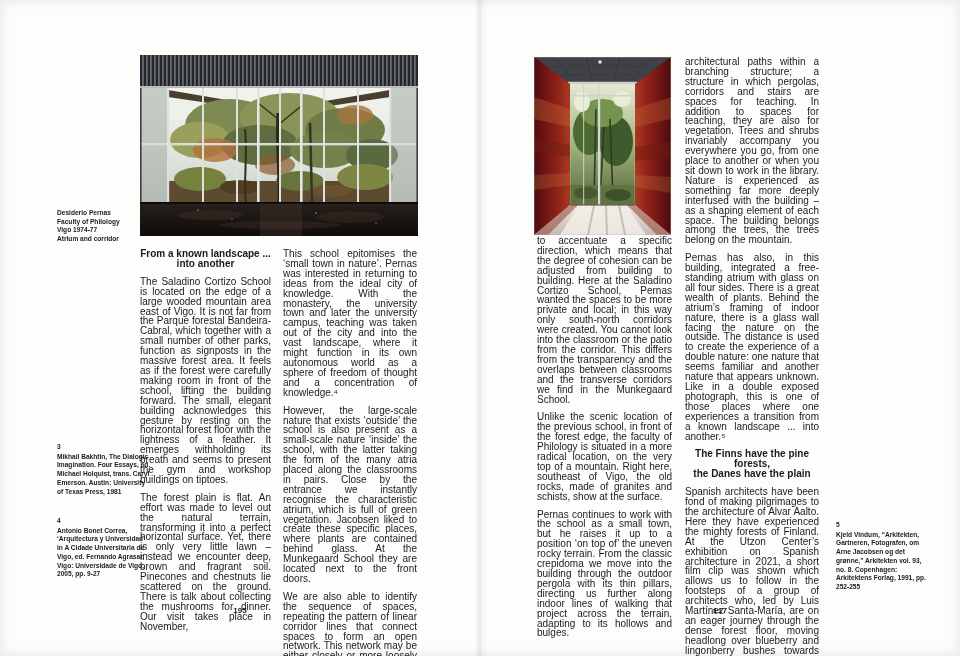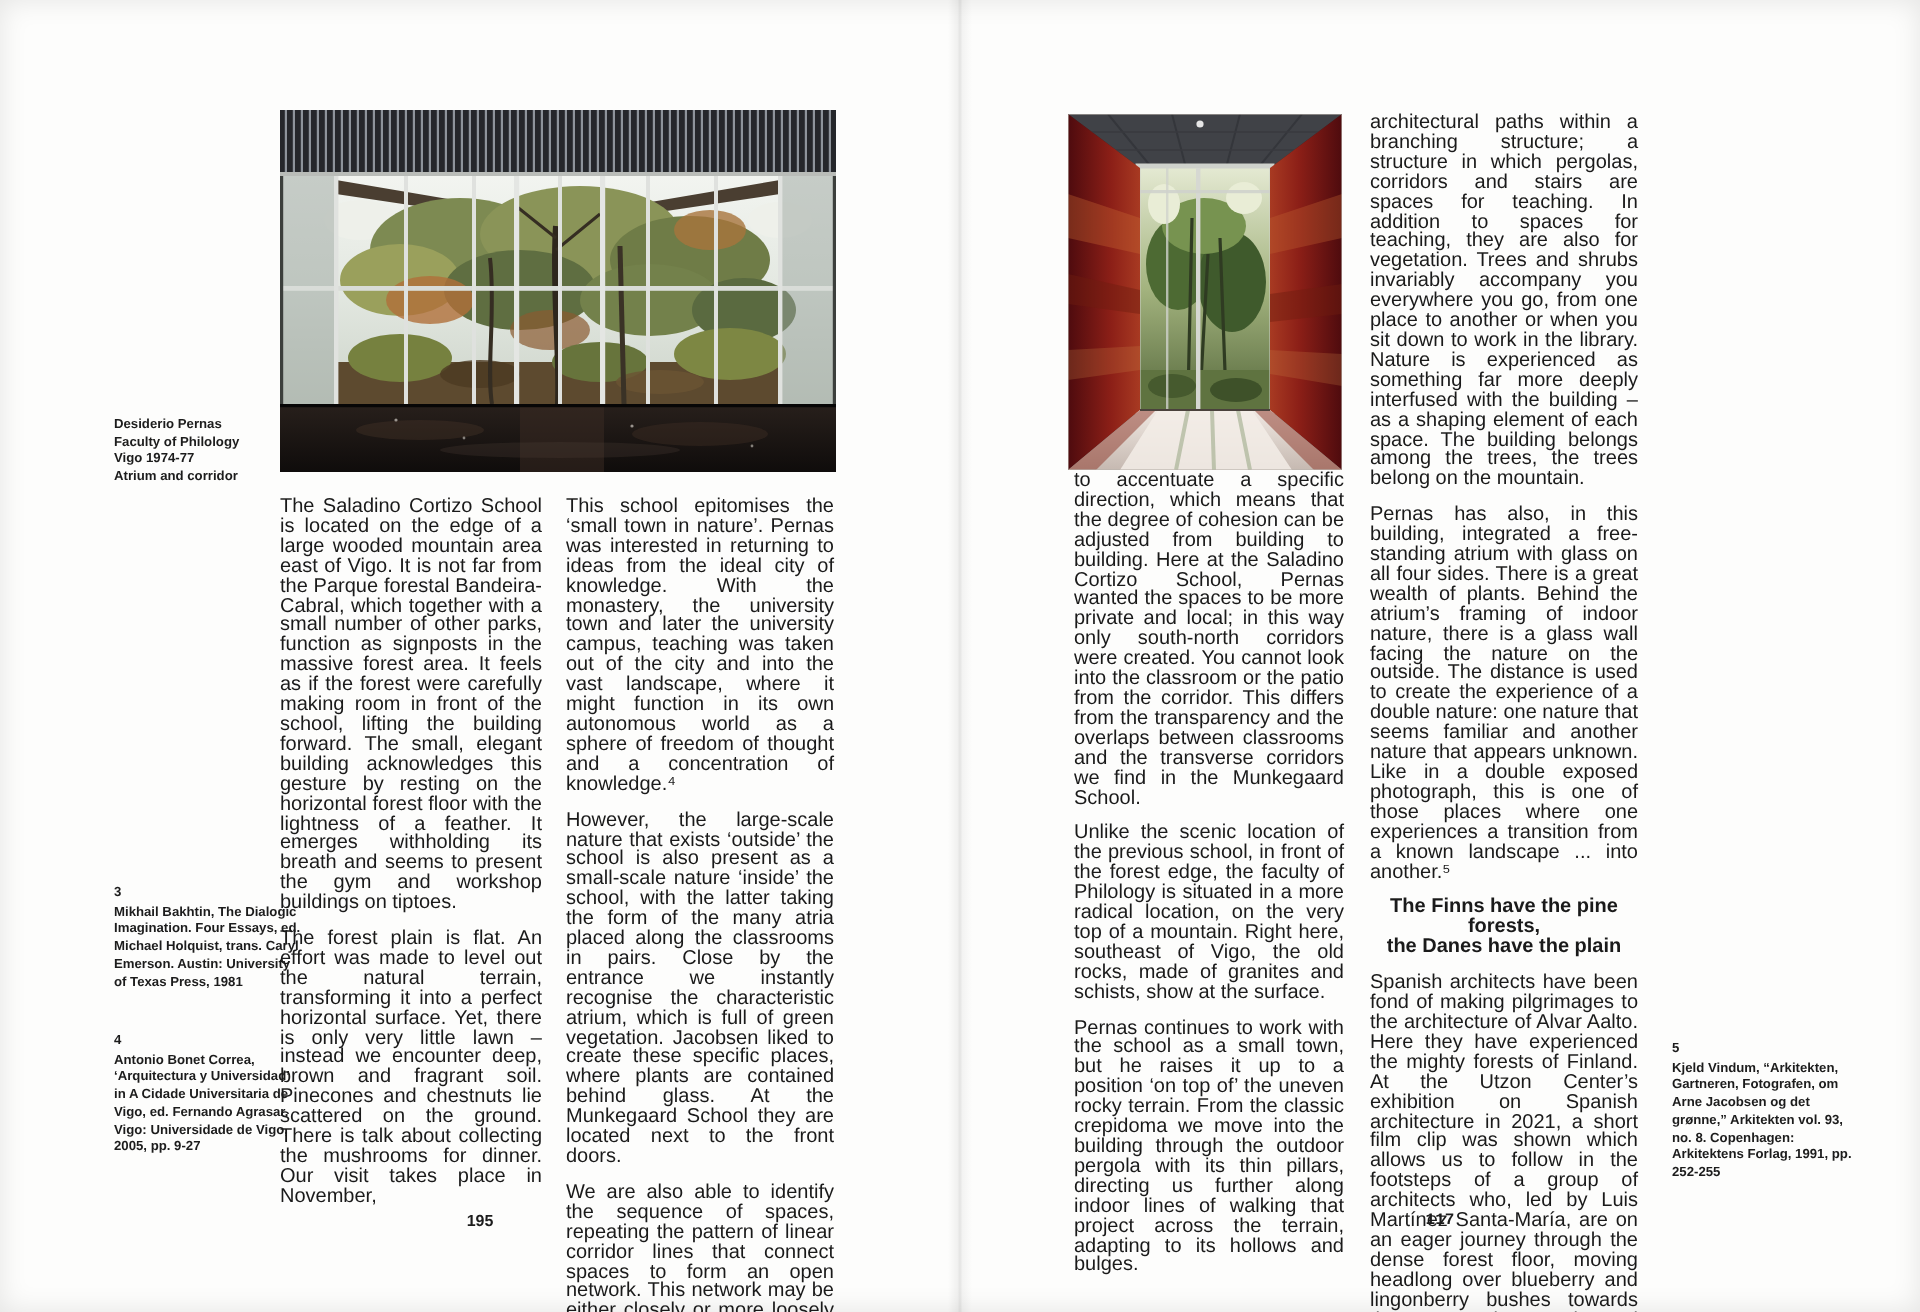--- a/index.html
+++ b/index.html
@@ -108,20 +108,24 @@
   <div class="margin-note" style="left:57px; top:443px; width:94px;">
     <div class="fn-num">3</div>
     <div>Mikhail Bakhtin, The Dialogic Imagination. Four Essays, ed. Michael Holquist, trans. Caryl Emerson. Austin: University of Texas Press, 1981</div>
   </div>
   <div class="margin-note" style="left:57px; top:517px; width:94px;">
     <div class="fn-num">4</div>
     <div>Antonio Bonet Correa, ‘Arquitectura y Universidad’ in A Cidade Universitaria de Vigo, ed. Fernando Agrasar. Vigo: Universidade de Vigo, 2005, pp. 9-27</div>
   </div>
 
   <div class="body-col" style="left:140px; top:249px; width:131px;">
+    <p class="col-head">
+      <span>From a known landscape ...</span><br>
+      <span>into another</span>
+    </p>
     <p>The Saladino Cortizo School is located on the edge of a large wooded mountain area east of Vigo. It is not far from the Parque forestal Bandeira-Cabral, which together with a small number of other parks, function as signposts in the massive forest area. It feels as if the forest were carefully making room in front of the school, lifting the building forward. The small, elegant building acknowledges this gesture by resting on the horizontal forest floor with the lightness of a feather. It emerges withholding its breath and seems to present the gym and workshop buildings on tiptoes.</p>
     <p>The forest plain is flat. An effort was made to level out the natural terrain, transforming it into a perfect horizontal surface. Yet, there is only very little lawn – instead we encounter deep, brown and fragrant soil. Pinecones and chestnuts lie scattered on the ground. There is talk about collecting the mushrooms for dinner. Our visit takes place in November,</p>
   </div>
 
   <div class="body-col" style="left:283px; top:249px; width:134px;">
     <p>This school epitomises the ‘small town in nature’. Pernas was interested in returning to ideas from the ideal city of knowledge. With the monastery, the university town and later the university campus, teaching was taken out of the city and into the vast landscape, where it might function in its own autonomous world as a sphere of freedom of thought and a concentration of knowledge.⁴</p>
     <p>However, the large-scale nature that exists ‘outside’ the school is also present as a small-scale nature ‘inside’ the school, with the latter taking the form of the many atria placed along the classrooms in pairs. Close by the entrance we instantly recognise the characteristic atrium, which is full of green vegetation. Jacobsen liked to create these specific places, where plants are contained behind glass. At the Munkegaard School they are located next to the front doors.</p>
     <p>We are also able to identify the sequence of spaces, repeating the pattern of linear corridor lines that connect spaces to form an open network. This network may be either closely or more loosely woven</p>
   </div>
 

